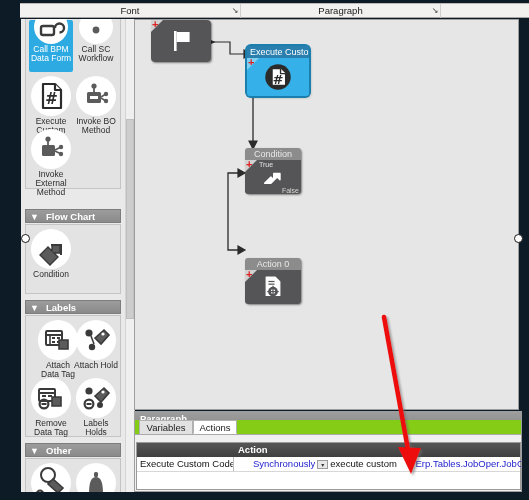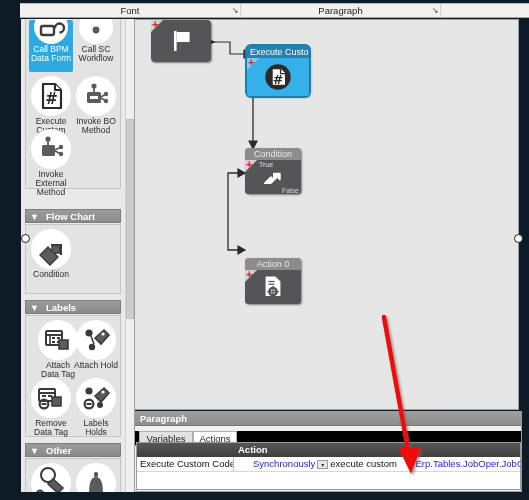--- a/index.html
+++ b/index.html
@@ -157,22 +157,22 @@
     overflow:hidden;
   }
   .props-title{
     position:absolute;left:0;top:0;width:100%;height:14px;
     background:linear-gradient(#9e9e9e,#8d8d8d);
     color:#ffffff;font-size:9.5px;font-weight:bold;line-height:14px;
     padding-left:5px;box-sizing:border-box;
     border-bottom:1px solid #767676;
   }
   .tabs{
-    position:absolute;left:0;top:19px;width:100%;height:14px;
-    background:#000000;border-bottom:1px solid #a9a9a9;
+    position:absolute;left:0;top:8px;width:100%;height:14px;
+    background:#84cc16;border-bottom:1px solid #a9a9a9;
   }
   .tab{
     position:absolute;top:0;height:14px;line-height:13px;
     font-size:9.5px;color:#1a1a1a;text-align:center;
     background:#e2e2e2;border:1px solid #b0b0b0;border-bottom:none;
     box-sizing:border-box;
   }
   .tab.active{background:#ffffff;border-bottom:1px solid #ffffff;}
   .grid{
     position:absolute;left:1px;top:30px;width:385px;height:48px;

